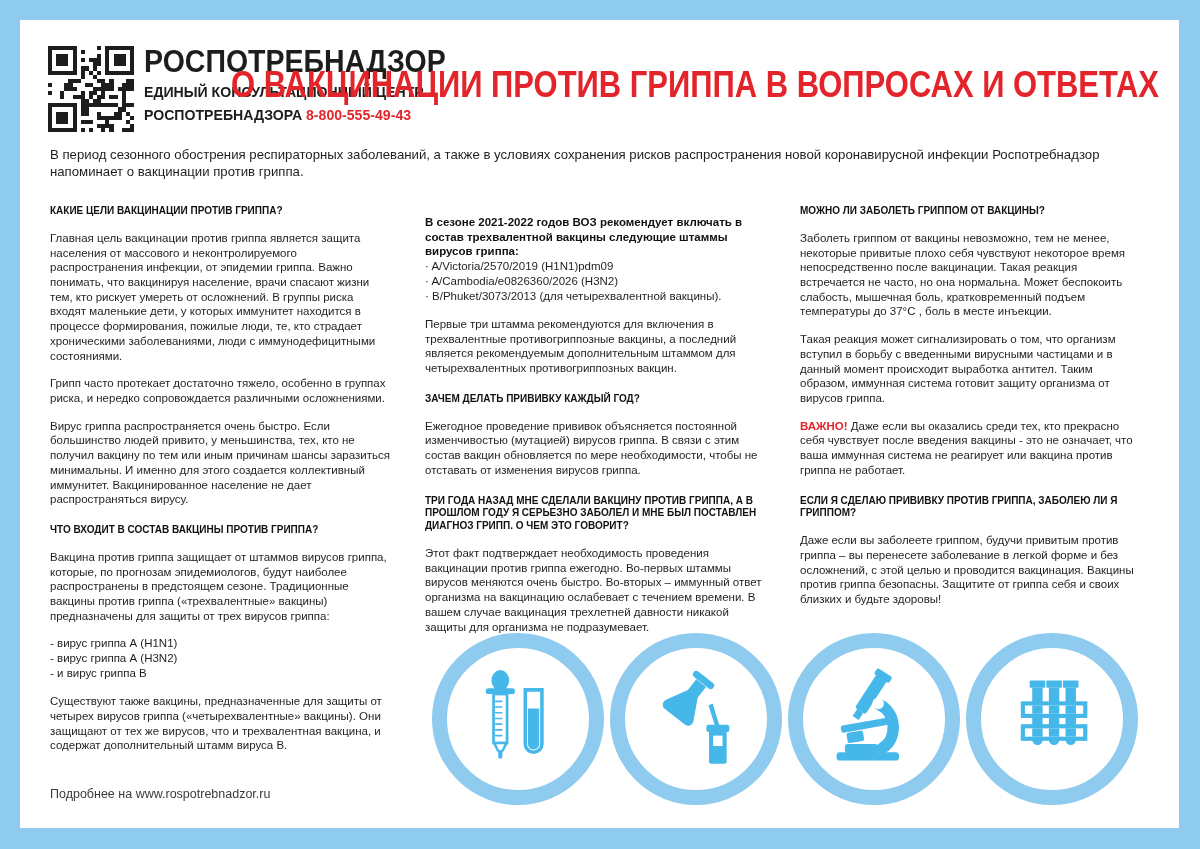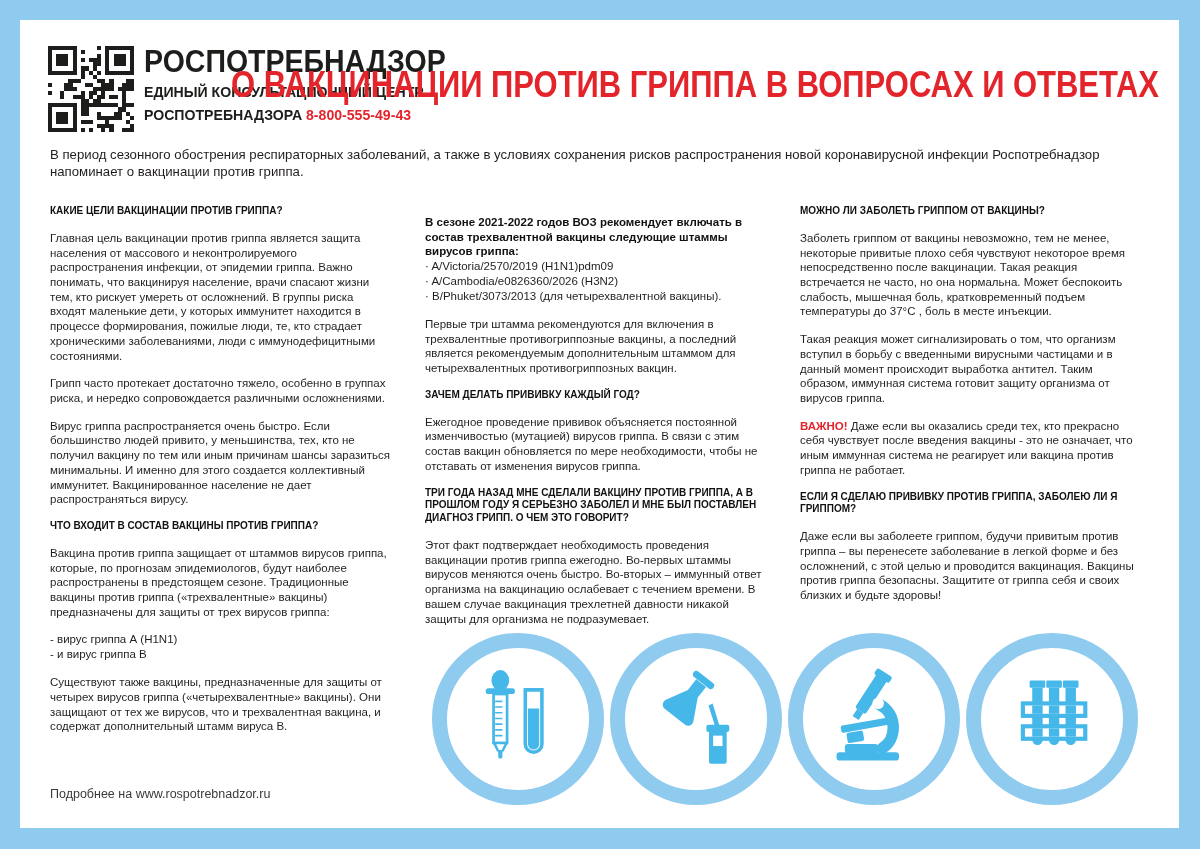--- a/index.html
+++ b/index.html
@@ -18,21 +18,21 @@
   .main-title { position:absolute; right:20px; top:44px; font-size:36px; font-weight:bold; color:#e3242b; white-space:nowrap; transform:scaleX(0.86); transform-origin:right top; }
 
   
   .intro { position:absolute; left:30px; top:126px; width:1108px; font-size:13.2px; line-height:1.3; color:#221e1f; }
 
   
   .columns { position:absolute; left:30px; top:180px; width:1092px; display:flex; gap:33px; }
   .col { width:342px; font-size:11.5px; line-height:1.28; color:#221e1f; }
   .col p { margin:0 0 13px; }
   .q { font-weight:bold; font-size:10px; margin:5px 0 13px; color:#111; }
-  .q.mt { margin-top:9px; }
+  .q.mt { margin-top:17px; }
   .lead { font-weight:bold; color:#111; margin:15px 0 0 !important; }
   .plain-list { margin:0 0 13px; }
   .plain-list div { line-height:1.3; }
   .gap-top { margin-top:13px !important; }
   .important { color:#e3242b; font-weight:bold;margin-top:35px; }
 
   
   .icons-row { position:absolute; left:412px; top:613px; display:flex; gap:6px; }
   .icon-circle { width:172px; height:172px; border-radius:50%; border:15px solid #8ecbee; background:#fff; display:flex; align-items:center; justify-content:center; }
   .icon-circle svg { width:104px; height:104px; }
@@ -187,20 +187,21 @@
 
       <div class="col">
         <div class="q">КАКИЕ ЦЕЛИ ВАКЦИНАЦИИ ПРОТИВ ГРИППА?</div>
         <p>Главная цель вакцинации против гриппа является защита населения от массового и неконтролируемого распространения инфекции, от эпидемии гриппа. Важно понимать, что вакцинируя население, врачи спасают жизни тем, кто рискует умереть от осложнений. В группы риска входят маленькие дети, у которых иммунитет находится в процессе формирования, пожилые люди, те, кто страдает хроническими заболеваниями, люди с иммунодефицитными состояниями.</p>
         <p>Грипп часто протекает достаточно тяжело, особенно в группах риска, и нередко сопровождается различными осложнениями.</p>
         <p>Вирус гриппа распространяется очень быстро. Если большинство людей привито, у меньшинства, тех, кто не получил вакцину по тем или иным причинам шансы заразиться минимальны. И именно для этого создается коллективный иммунитет. Вакцинированное население не дает распространяться вирусу.</p>
         <div class="q mt">ЧТО ВХОДИТ В СОСТАВ ВАКЦИНЫ ПРОТИВ ГРИППА?</div>
         <p>Вакцина против гриппа защищает от штаммов вирусов гриппа, которые, по прогнозам эпидемиологов, будут наиболее распространены в предстоящем сезоне. Традиционные вакцины против гриппа («трехвалентные» вакцины) предназначены для защиты от трех вирусов гриппа:</p>
         <div class="plain-list">
           <div>- вирус гриппа А (H1N1)</div>
+          <div>- вирус гриппа А (H3N2)</div>
           <div>- и вирус гриппа В</div>
         </div>
         <p class="gap-top">Существуют также вакцины, предназначенные для защиты от четырех вирусов гриппа («четырехвалентные» вакцины). Они защищают от тех же вирусов, что и трехвалентная вакцина, и содержат дополнительный штамм вируса В.</p>
       </div>
 
       <div class="col">
         <p class="lead">В сезоне 2021-2022 годов ВОЗ рекомендует включать в состав трехвалентной вакцины следующие штаммы вирусов гриппа:</p>
         <div class="plain-list">
           <div>· A/Victoria/2570/2019 (H1N1)pdm09</div>
           <div>· A/Cambodia/e0826360/2026 (H3N2)</div>
@@ -210,21 +211,21 @@
         <div class="q mt">ЗАЧЕМ ДЕЛАТЬ ПРИВИВКУ КАЖДЫЙ ГОД?</div>
         <p>Ежегодное проведение прививок объясняется постоянной изменчивостью (мутацией) вирусов гриппа. В связи с этим состав вакцин обновляется по мере необходимости, чтобы не отставать от изменения вирусов гриппа.</p>
         <div class="q mt">ТРИ ГОДА НАЗАД МНЕ СДЕЛАЛИ ВАКЦИНУ ПРОТИВ ГРИППА, А В ПРОШЛОМ ГОДУ Я СЕРЬЕЗНО ЗАБОЛЕЛ И МНЕ БЫЛ ПОСТАВЛЕН ДИАГНОЗ ГРИПП. О ЧЕМ ЭТО ГОВОРИТ?</div>
         <p>Этот факт подтверждает необходимость проведения вакцинации против гриппа ежегодно. Во-первых штаммы вирусов меняются очень быстро. Во-вторых – иммунный ответ организма на вакцинацию ослабевает с течением времени. В вашем случае вакцинация трехлетней давности никакой защиты для организма не подразумевает.</p>
       </div>
 
       <div class="col">
         <div class="q">МОЖНО ЛИ ЗАБОЛЕТЬ ГРИППОМ ОТ ВАКЦИНЫ?</div>
         <p>Заболеть гриппом от вакцины невозможно, тем не менее, некоторые привитые плохо себя чувствуют некоторое время непосредственно после вакцинации. Такая реакция встречается не часто, но она нормальна. Может беспокоить слабость, мышечная боль, кратковременный подъем температуры до 37°С , боль в месте инъекции.</p>
         <p>Такая реакция может сигнализировать о том, что организм вступил в борьбу с введенными вирусными частицами и в данный момент происходит выработка антител. Таким образом, иммунная система готовит защиту организма от вирусов гриппа.</p>
-        <p><span class="important">ВАЖНО!</span><span> Даже если вы оказались среди тех, кто прекрасно себя чувствует после введения вакцины - это не означает, что иным иммунная система не реагирует или вакцина против гриппа не работает.</span></p>
+        <p><span class="important">ВАЖНО!</span><span> Даже если вы оказались среди тех, кто прекрасно себя чувствует после введения вакцины - это не означает, что ваша иммунная система не реагирует или вакцина против гриппа не работает.</span></p>
         <div class="q mt">ЕСЛИ Я СДЕЛАЮ ПРИВИВКУ ПРОТИВ ГРИППА, ЗАБОЛЕЮ ЛИ Я ГРИППОМ?</div>
         <p>Даже если вы заболеете гриппом, будучи привитым против гриппа – вы перенесете заболевание в легкой форме и без осложнений, с этой целью и проводится вакцинация. Вакцины против гриппа безопасны. Защитите от гриппа себя и своих близких и будьте здоровы!</p>
       </div>
 
     </div>
 
     <div class="icons-row">
 
       <div class="icon-circle">
         <svg viewBox="0 0 100 100" fill="#45b7e9" stroke="none">

